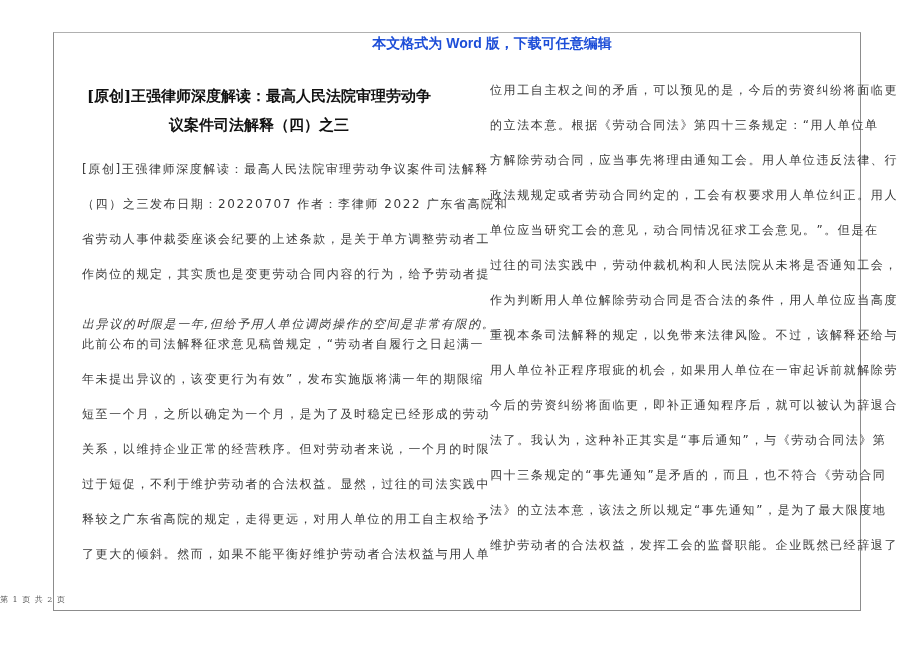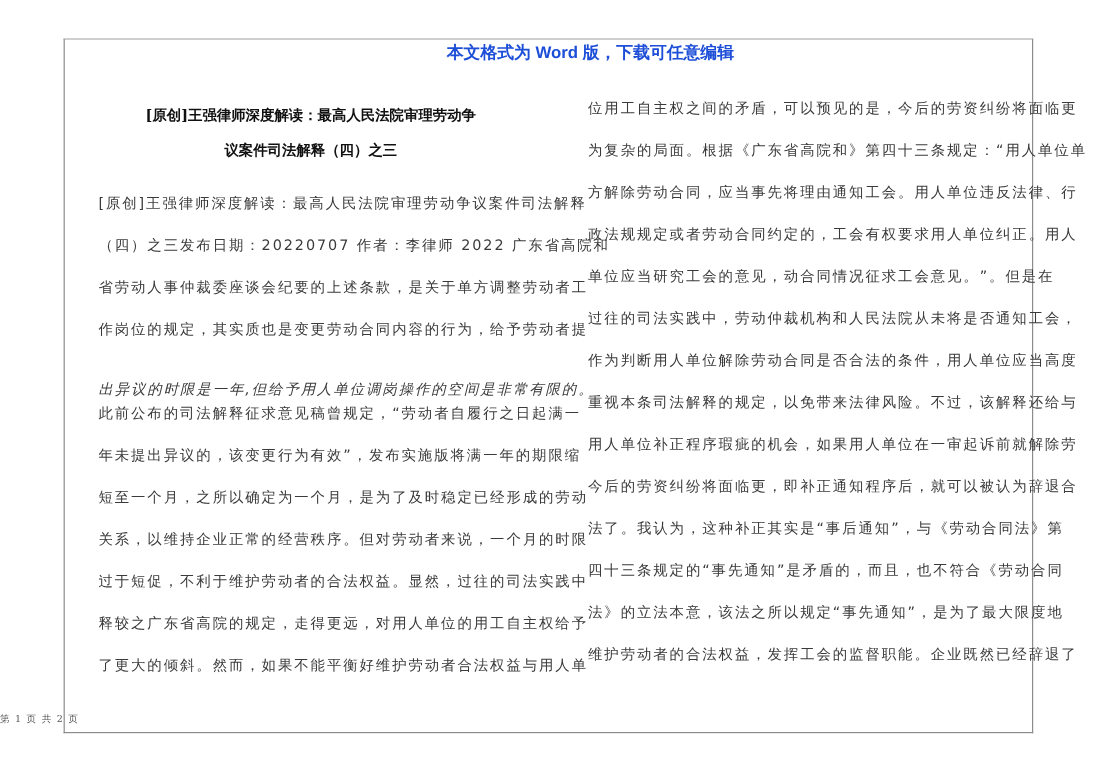--- a/index.html
+++ b/index.html
@@ -39,21 +39,21 @@
     padding-left: 32px;
   }
   .doc-title {
     position: absolute;
     left: 58px;
     top: 82px;
     width: 402px;
     text-align: center;
     font-family: "DejaVu Serif", serif;
     font-weight: bold;
-    font-size: 12px;
+    font-size: 15px;
     line-height: 29px;
     color: #111111;
   }
   .para-line {
     position: absolute;
     white-space: nowrap;
     font-family: "DejaVu Sans", sans-serif;
     font-size: 12px;
     color: #3a3a3a;
     letter-spacing: 1.6px;
@@ -94,21 +94,21 @@
   <div class="para-line" style="left:82px;top:371px;">年未提出异议的，该变更行为有效”，发布实施版将满一年的期限缩</div>
   <div class="para-line" style="left:82px;top:406px;">短至一个月，之所以确定为一个月，是为了及时稳定已经形成的劳动</div>
   <div class="para-line" style="left:82px;top:441px;">关系，以维持企业正常的经营秩序。但对劳动者来说，一个月的时限</div>
   <div class="para-line" style="left:82px;top:476px;">过于短促，不利于维护劳动者的合法权益。显然，过往的司法实践中</div>
   <div class="para-line" style="left:82px;top:511px;">释较之广东省高院的规定，走得更远，对用人单位的用工自主权给予</div>
   <div class="para-line" style="left:82px;top:546px;">了更大的倾斜。然而，如果不能平衡好维护劳动者合法权益与用人单</div>
 </div>
 
 <div>
   <div class="para-line" style="left:490px;top:82px;">位用工自主权之间的矛盾，可以预见的是，今后的劳资纠纷将面临更</div>
-  <div class="para-line" style="left:490px;top:117px;">为复杂的局面。根据《广东省高院和》第四十三条规定：“用人单位单</div>
+  <div class="para-line" style="left:490px;top:117px;">的立法本意。根据《劳动合同法》第四十三条规定：“用人单位单</div>
   <div class="para-line" style="left:490px;top:152px;">方解除劳动合同，应当事先将理由通知工会。用人单位违反法律、行</div>
   <div class="para-line" style="left:490px;top:187px;">政法规规定或者劳动合同约定的，工会有权要求用人单位纠正。用人</div>
   <div class="para-line" style="left:490px;top:222px;">单位应当研究工会的意见，动合同情况征求工会意见。”。但是在</div>
   <div class="para-line" style="left:490px;top:257px;">过往的司法实践中，劳动仲裁机构和人民法院从未将是否通知工会，</div>
   <div class="para-line" style="left:490px;top:292px;">作为判断用人单位解除劳动合同是否合法的条件，用人单位应当高度</div>
   <div class="para-line" style="left:490px;top:327px;">重视本条司法解释的规定，以免带来法律风险。不过，该解释还给与</div>
   <div class="para-line" style="left:490px;top:362px;">用人单位补正程序瑕疵的机会，如果用人单位在一审起诉前就解除劳</div>
   <div class="para-line" style="left:490px;top:397px;">今后的劳资纠纷将面临更，即补正通知程序后，就可以被认为辞退合</div>
   <div class="para-line" style="left:490px;top:432px;">法了。我认为，这种补正其实是“事后通知”，与《劳动合同法》第</div>
   <div class="para-line" style="left:490px;top:467px;">四十三条规定的“事先通知”是矛盾的，而且，也不符合《劳动合同</div>

